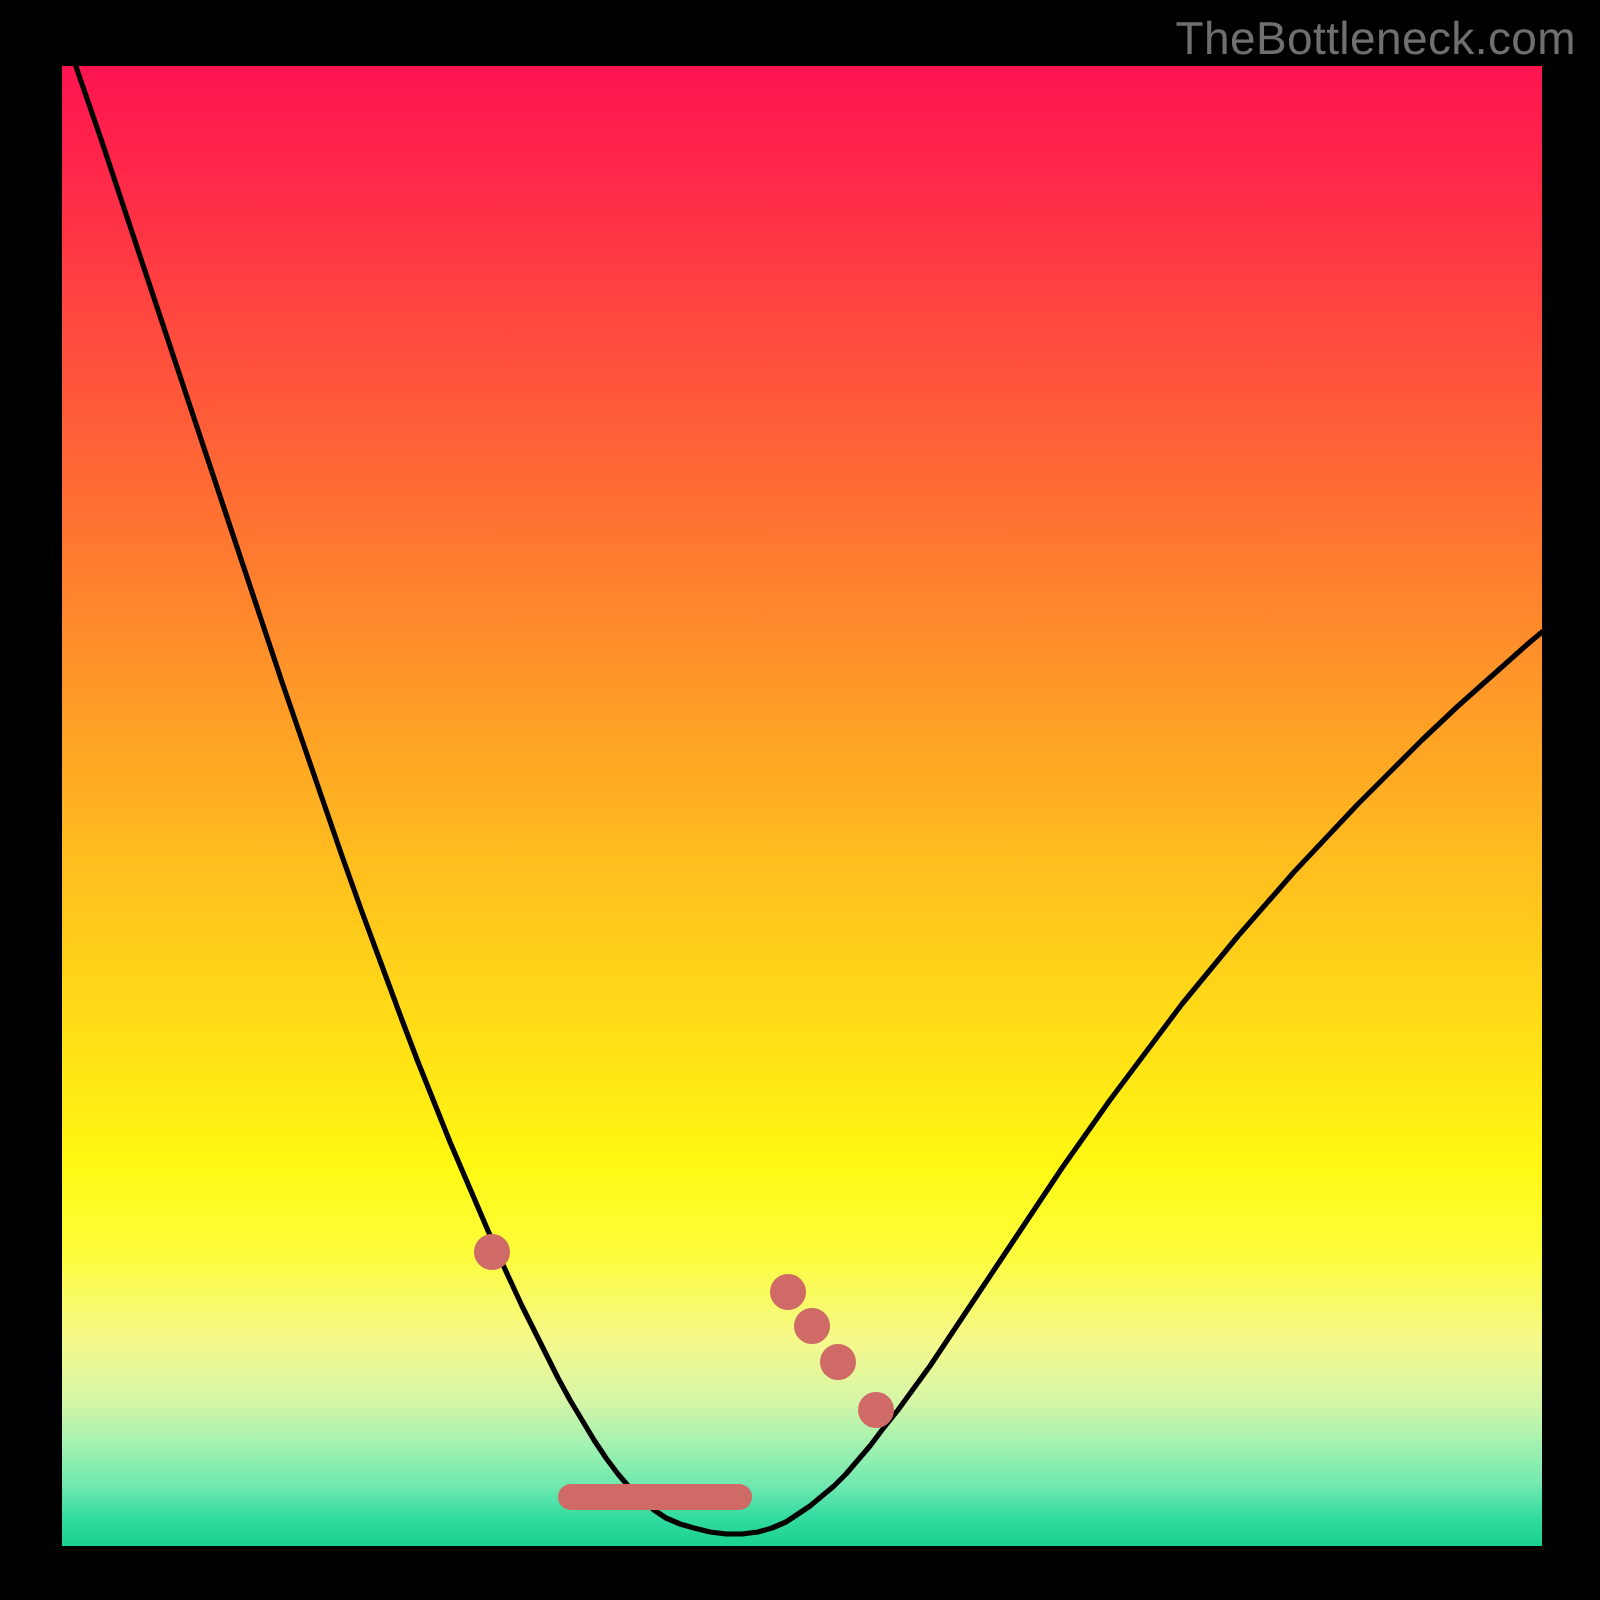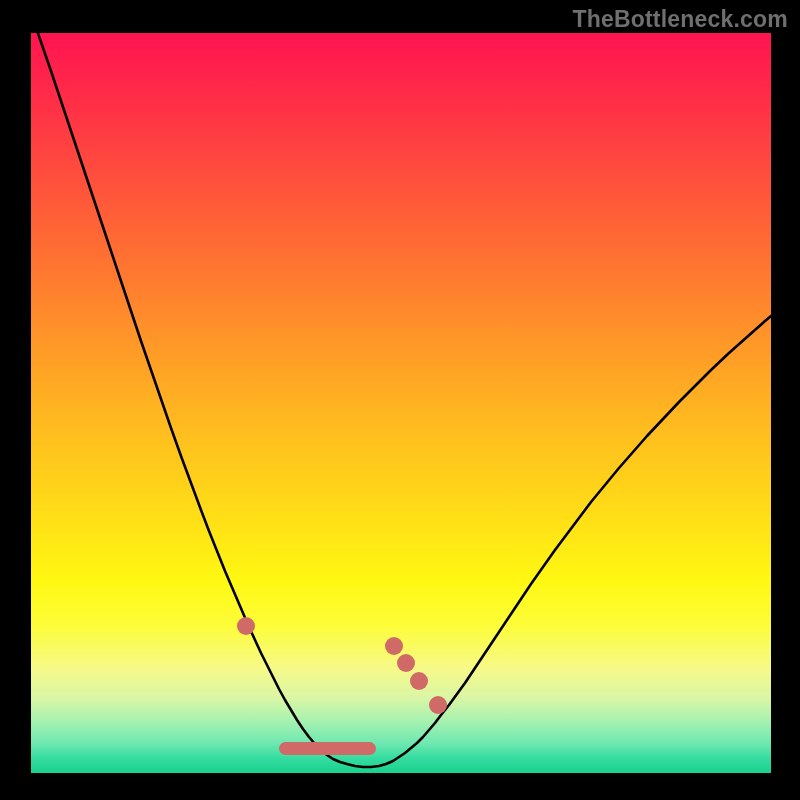--- a/index.html
+++ b/index.html
@@ -18,21 +18,21 @@
       #fdfd38 80%,
       #f6f98a 86%,
       #d8f6a6 90%,
       #a6f2b0 93%,
       #6ee8b0 96%,
       #35dca0 98%,
       #18d28e 100%)}
   .curve{position:absolute;left:0;top:0}
   .marker{position:absolute;width:18px;height:18px;margin-left:-9px;margin-top:-9px;border-radius:50%;background:#cf6a67}
   .bar{position:absolute;height:13px;margin-top:-6px;background:#cf6a67;border-radius:7px}
-  .watermark{position:absolute;right:12px;top:6px;color:#6f6f6f;font-size:23px;font-weight:700;letter-spacing:0.2px}
+  .watermark{position:absolute;right:12px;top:6px;color:#6f6f6f;font-size:23px;font-weight:400;letter-spacing:0.2px}
 </style>
 </head>
 <body>
 
 <div class="stage">
   <div class="watermark">TheBottleneck.com</div>
   <div class="plot">
     <div class="gradient"></div>
     <svg class="curve" width="740" height="740" viewBox="0 0 740 740">
       <polyline id="curve-path" fill="none" stroke="#000" stroke-width="2.6" stroke-linecap="round" stroke-linejoin="round" points="0,-20 10,9 20,38 30,68 40,98 50,128 60,158 70,188 80,218 90,248 100,278 110,308 120,337 130,366 140,395 150,423 160,450 170,477 178,498 186,518 194,538 200,552 206,566 212,580 218,594 224,607 230,620 236,632 242,644 248,656 254,667 260,677 266,687 272,696 278,704 284,711 290,717 296,722 302,726 309,729 316,731 324,733 332,734 340,734 348,733 355,731 362,728 368,724 374,720 380,715 386,710 392,704 398,697 404,690 410,682 418,672 426,661 434,650 442,638 450,626 460,611 470,596 480,581 490,566 500,551 512,534 524,517 536,501 548,485 560,469 574,452 588,435 602,419 616,403 632,386 648,369 664,353 680,337 698,320 716,304 734,288 740,283"></polyline>

